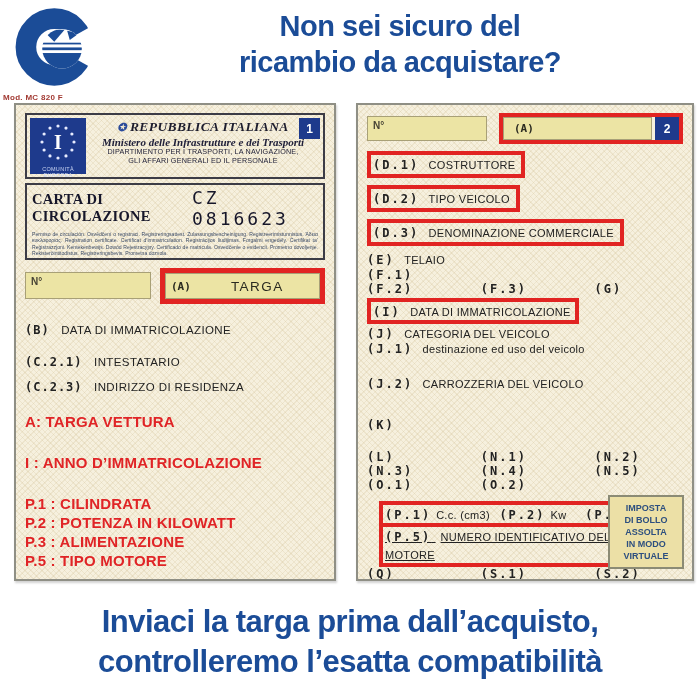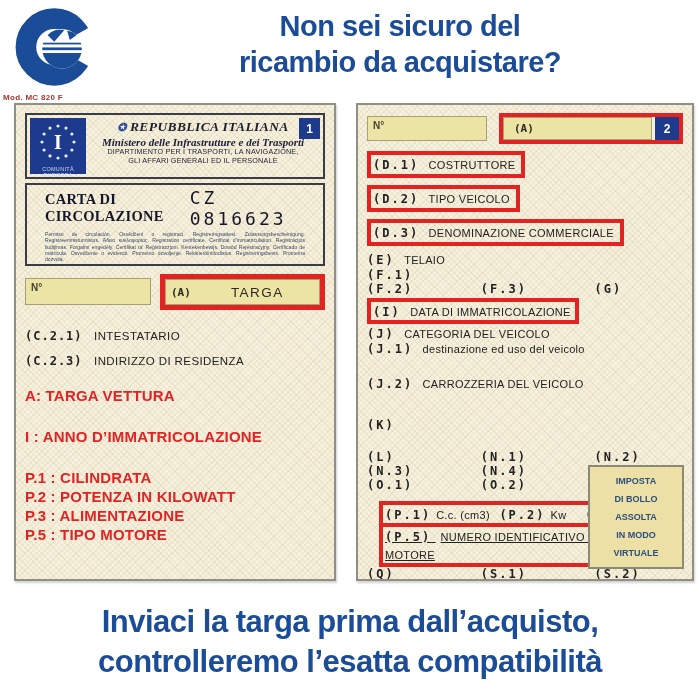--- a/index.html
+++ b/index.html
@@ -29,21 +29,21 @@
   .hdr-center{flex:1;text-align:center;padding-top:1px;}
   .state-line{font-family:"Liberation Serif",serif;font-weight:bold;font-size:13.5px;color:#1d1d2e;letter-spacing:0.4px;font-style:italic;}
   .it-emblem{color:#2a4a9a;font-size:11px;margin-right:3px;}
   .ministry{font-family:"Liberation Serif",serif;font-style:italic;font-weight:bold;font-size:11px;color:#20203a;margin-top:1px;}
   .dept{font-size:7.2px;color:#23233a;line-height:8.5px;letter-spacing:0.2px;}
   .badge{background:#1e3a8c;color:#fff;font-weight:bold;font-size:12px;
          display:flex;align-items:center;justify-content:center;}
   .page1-badge{position:absolute;right:3px;top:3px;width:21px;height:21px;}
 
   
-  .carta-box{border:2px solid #3c3c46;margin-top:4px;padding:2px 18px;box-sizing:border-box;}
+  .carta-box{border:2px solid #3c3c46;margin-top:4px;padding:2px 5px;box-sizing:border-box;}
   .carta-row{display:flex;align-items:baseline;}
   .carta-title{font-family:"Liberation Serif",serif;font-weight:bold;font-size:14.5px;color:#16162a;letter-spacing:0.3px;}
   .carta-num{margin-left:auto;margin-right:12px;font-family:"DejaVu Sans Mono",monospace;
              font-weight:normal;font-size:18px;letter-spacing:3px;color:#16162a;}
   .multilang{margin-top:2px;font-size:5.1px;line-height:6.3px;color:#3a4a66;text-align:justify;}
 
   
   .ybox{background:#ece4a4;border:1px solid #a8a077;box-sizing:border-box;}
   .n-row1{margin-top:8px;display:flex;height:36px;}
   .nbox1{width:126px;height:27px;margin-top:4px;font-size:10px;font-weight:bold;color:#474335;padding:3px 0 0 5px;}
@@ -76,22 +76,22 @@
   .lbl2{font-size:11px;color:#222;margin-left:5px;letter-spacing:0.3px;}
   .plain{line-height:14px;}
   .grid3{display:grid;grid-template-columns:36% 36% 28%;line-height:14px;}
   .mt6{margin-top:6px;}.mt22{margin-top:20px;}.mt28{margin-top:26px;}.mt20{margin-top:18px;}
   .ibox-line{margin:2px 0;}
   .ibox{display:inline-block;border:4px solid #e12422;padding:0 4px 0 2px;}
   .pstack{margin-top:9px;padding-left:12px;}
   .pbox1{border:4px solid #e12422;width:272px;display:grid;grid-template-columns:44% 33% 23%;padding:0 2px;box-sizing:border-box;}
   .pbox5{border:4px solid #e12422;width:286px;margin-top:-4px;padding:0 2px;box-sizing:border-box;text-decoration:underline;}
   .pcell{white-space:nowrap;}
-  .stamp{position:absolute;right:8px;bottom:10px;width:96px;background:#ece0a6;border:2px solid #8b8b75;
-         color:#2d4f7f;font-weight:bold;font-size:9px;line-height:18px;text-align:center;
+  .stamp{position:absolute;right:8px;bottom:10px;width:76px;background:#ece0a6;border:2px solid #8b8b75;
+         color:#2d4f7f;font-weight:bold;font-size:9px;line-height:12px;text-align:center;
          padding:5px 2px;white-space:pre-line;box-sizing:border-box;}
 
   
   .footer{position:absolute;left:0;right:0;top:602px;text-align:center;color:#1b4c97;
           font-weight:bold;font-size:31px;line-height:40px;letter-spacing:-0.5px;}
 </style>
 </head>
 <body>
 
 <div class="page">
@@ -163,20 +163,24 @@
         <div class="ybox nbox1">N°</div>
         <div class="red-wrap1">
           <div class="ybox abox1">
             <span class="acode">(A)</span>
             <span class="atext">TARGA</span>
           </div>
         </div>
       </div>
 
       <div class="fields1">
+        <div class="f1row gap-b">
+          <span class="code">(B)</span>
+          <span class="lbl">DATA DI IMMATRICOLAZIONE</span>
+        </div>
         <div class="f1row gap-c">
           <span class="code">(C.2.1)</span>
           <span class="lbl">INTESTATARIO</span>
         </div>
         <div class="f1row">
           <span class="code">(C.2.3)</span>
           <span class="lbl">INDIRIZZO DI RESIDENZA</span>
         </div>
       </div>
 

